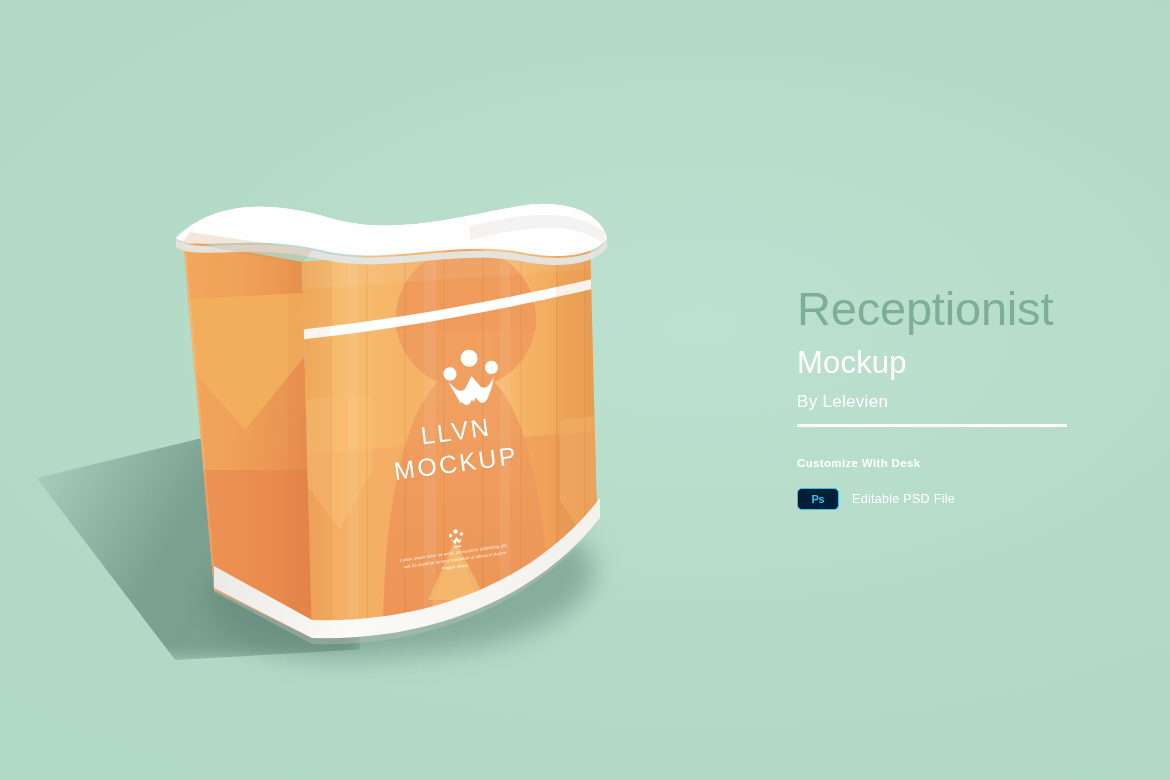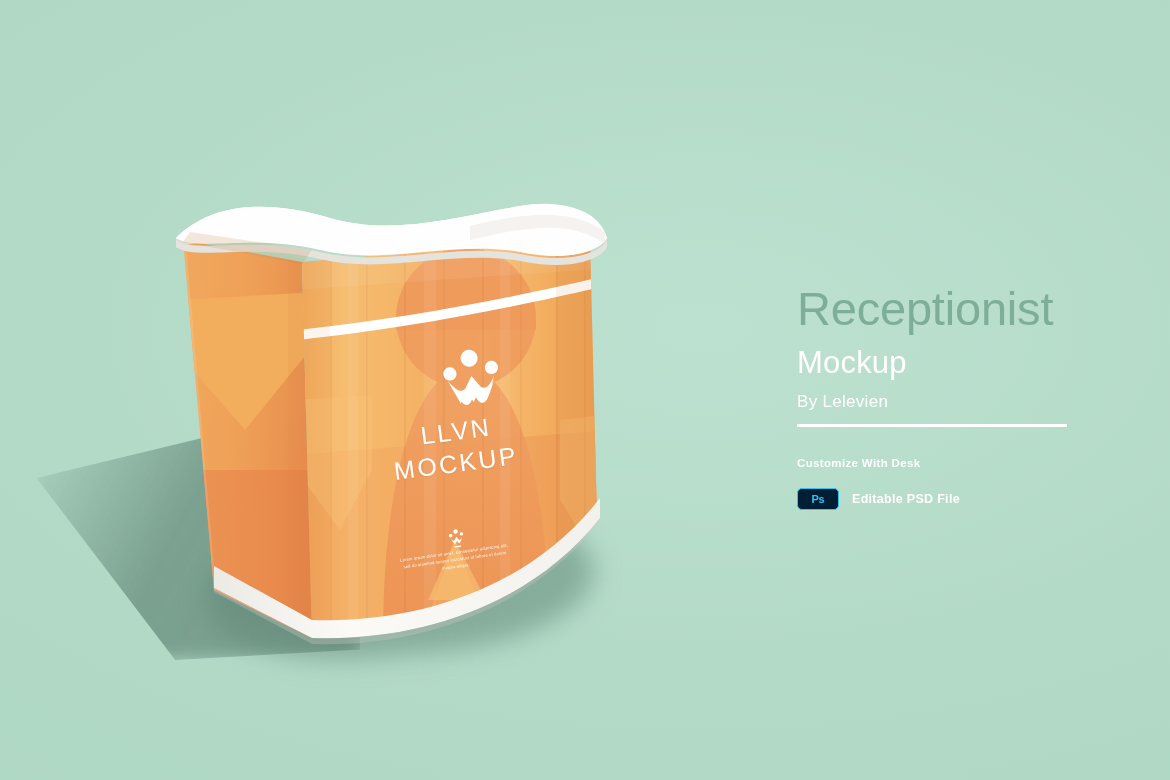--- a/index.html
+++ b/index.html
@@ -166,21 +166,21 @@
     font-weight: 700;
     color: #31c5f0;
     font-family: "Liberation Sans", sans-serif;
     line-height: 1;
     letter-spacing: -0.3px;
     flex: 0 0 auto;
   }
   .psd-label {
     color: #ffffff;
     font-size: 12.5px;
-    font-weight: 700;
+    font-weight: 400;
     letter-spacing: .3px;
     margin-left: 13px;
   }
 </style>
 </head>
 <body>
 
 <div id="scene">
 
   <div class="bg"></div>

